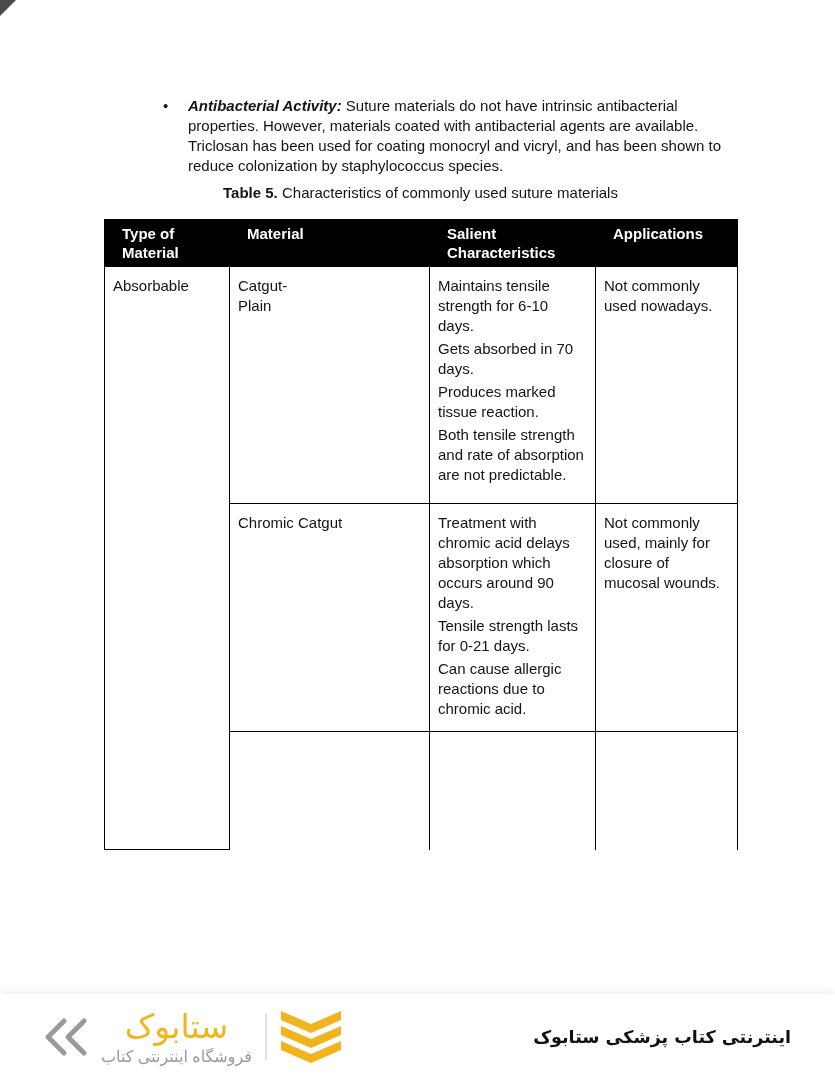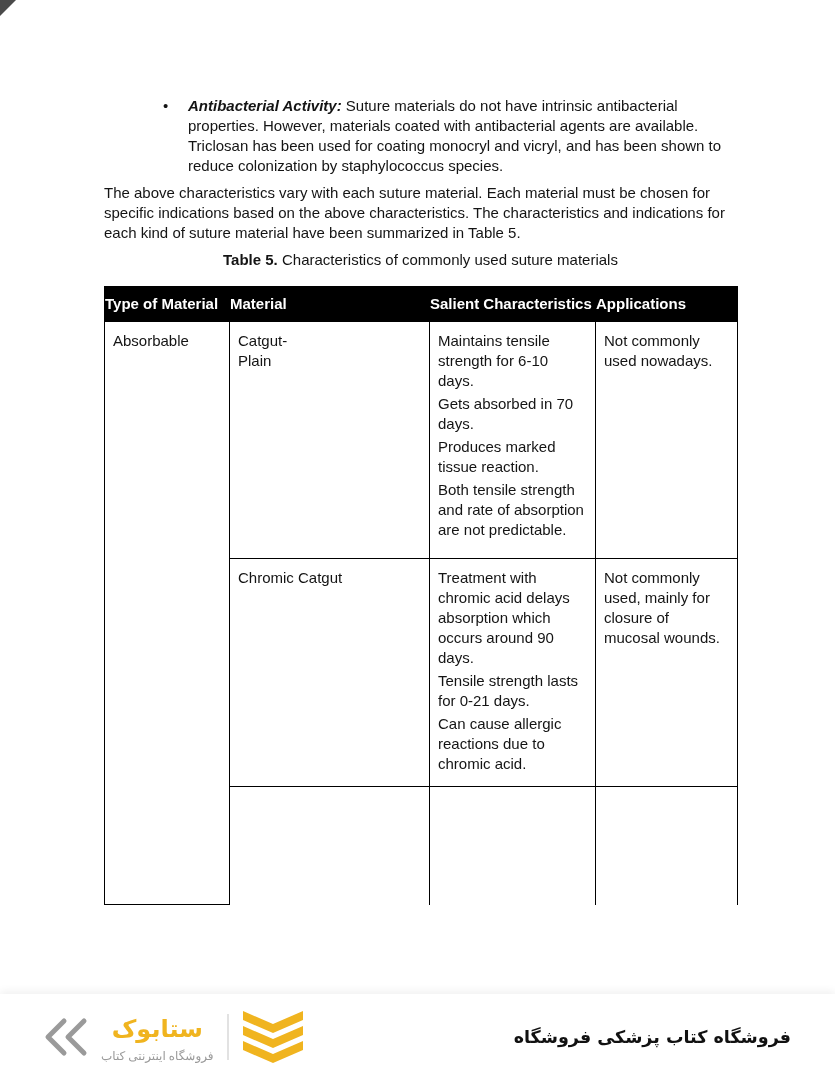--- a/index.html
+++ b/index.html
@@ -31,21 +31,21 @@
   table.suture {
     width:633px; border-collapse:collapse; table-layout:fixed;
     font-size:15px; line-height:20px;
   }
   table.suture th, table.suture td {
     border:1px solid #000; vertical-align:top; text-align:left;
     box-sizing:border-box;
   }
   table.suture th {
     background:#000; color:#fff; font-weight:bold;
-    padding:4px 0; line-height:26px;
+    padding:4px 17px; line-height:19px;
   }
   table.suture td { padding:9px 8px; }
   table.suture td p { margin:0 0 3px 0; }
   .preline { white-space:pre-line; }
   tr.r1 { height:237px; }
   tr.r2 { height:215px; }
   tr.r3 { height:118px; }
   tr.r3 td, td.span-cell { border-bottom:none;margin-left:20px; }
 
   .footer {
@@ -53,25 +53,25 @@
     background:#fff;
     display:flex; align-items:center; justify-content:space-between;
     padding:0 44px; box-sizing:border-box;
     box-shadow:0 -3px 8px rgba(0,0,0,0.06);
   }
   .f-left { display:flex; align-items:center; gap:13px; }
   .guillemet-icon { display:block; }
   .logo-text-block { text-align:center; }
   .logo-fa {
     font-family:"DejaVu Sans",sans-serif; direction:rtl;
-    color:#F0B41F; font-size:24px; font-weight:bold; line-height:36px;
+    color:#F0B41F; font-size:33px; font-weight:normal; line-height:36px;
   }
   .logo-sub {
-    font-family:Liberation Serif, serif; direction:rtl;
-    color:#9a9a9a; font-size:12px; margin-top:2px;
+    font-family:Liberation Sans, sans-serif; direction:rtl;
+    color:#9a9a9a; font-size:16px; margin-top:2px;
   }
   .f-divider { width:2px; height:46px; background:#e2e2e2; }
   .chevron-stack { display:block; }
   .f-right { display:flex; flex-direction:column; align-items:flex-end; }
   .store-fa {
     font-family:"DejaVu Sans",sans-serif; direction:rtl;
     font-weight:bold; font-size:17.5px; color:#111;
   }
   .website {
     margin-top:9px;
@@ -88,21 +88,20 @@
 
 
   <div class="bullet-row">
     <span class="bullet-marker">•</span>
     <div class="bullet-body">
       <span class="b-label">Antibacterial Activity:</span>
       <span>Suture materials do not have intrinsic antibacterial properties. However, materials coated with antibacterial agents are available. Triclosan has been used for coating monocryl and vicryl, and has been shown to reduce colonization by staphylococcus species.</span>
     </div>
   </div>
 
-  <p class="para">The above characteristics vary with each suture material. Each material must be chosen for specific indications based on the above characteristics. The characteristics and indications for each kind of suture material have been summarized in Table 5.</p>
 
   <div class="caption">
     <b>Table 5.</b>
     <span>Characteristics of commonly used suture materials</span>
   </div>
 
   <table class="suture">
     <colgroup>
       <col style="width:125px">
       <col style="width:200px">
@@ -160,15 +159,15 @@
       <div class="logo-sub" dir="rtl">فروشگاه اینترنتی کتاب</div>
     </div>
     <div class="f-divider"></div>
     <svg class="chevron-stack" width="62" height="56" viewBox="0 0 62 56">
       <polygon points="1,2 31,15 61,2 61,11 31,24 1,11" fill="#F0B41F"></polygon>
       <polygon points="1,17 31,30 61,17 61,26 31,39 1,26" fill="#F0B41F"></polygon>
       <polygon points="1,32 31,45 61,32 61,41 31,54 1,41" fill="#F0B41F"></polygon>
     </svg>
   </div>
   <div class="f-right">
-    <div class="store-fa" dir="rtl">فروشگاه کتاب پزشکی فروشگاه</div>
+    <div class="store-fa" dir="rtl">اینترنتی کتاب پزشکی ستابوک</div>
   </div>
 </div>
 
 </body></html>

